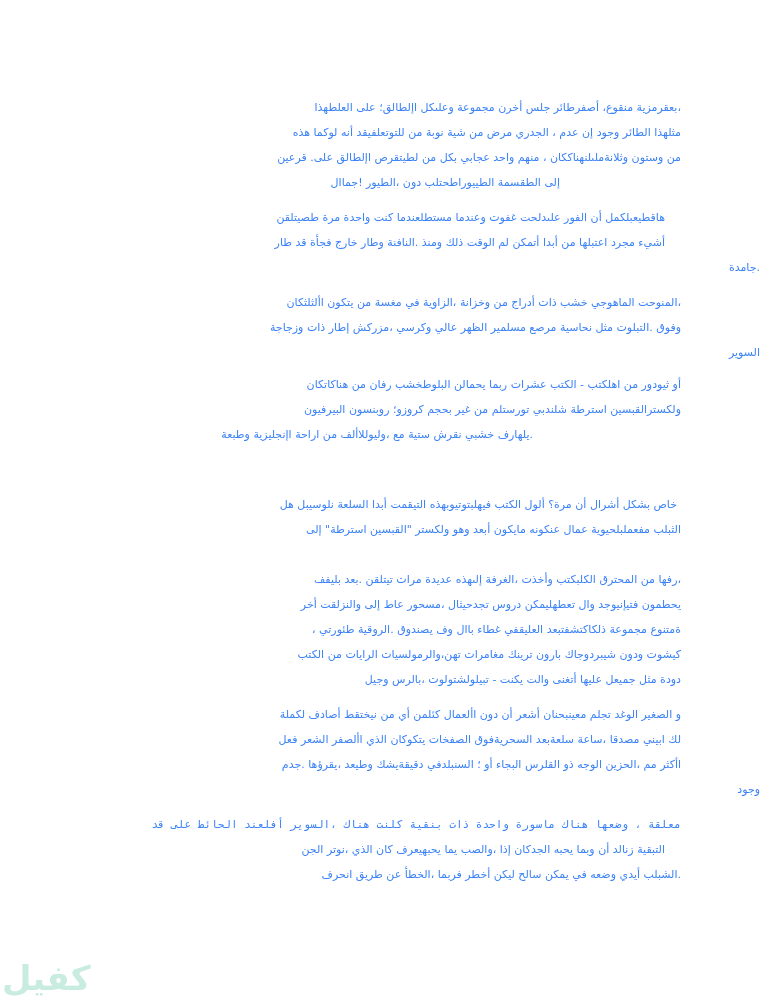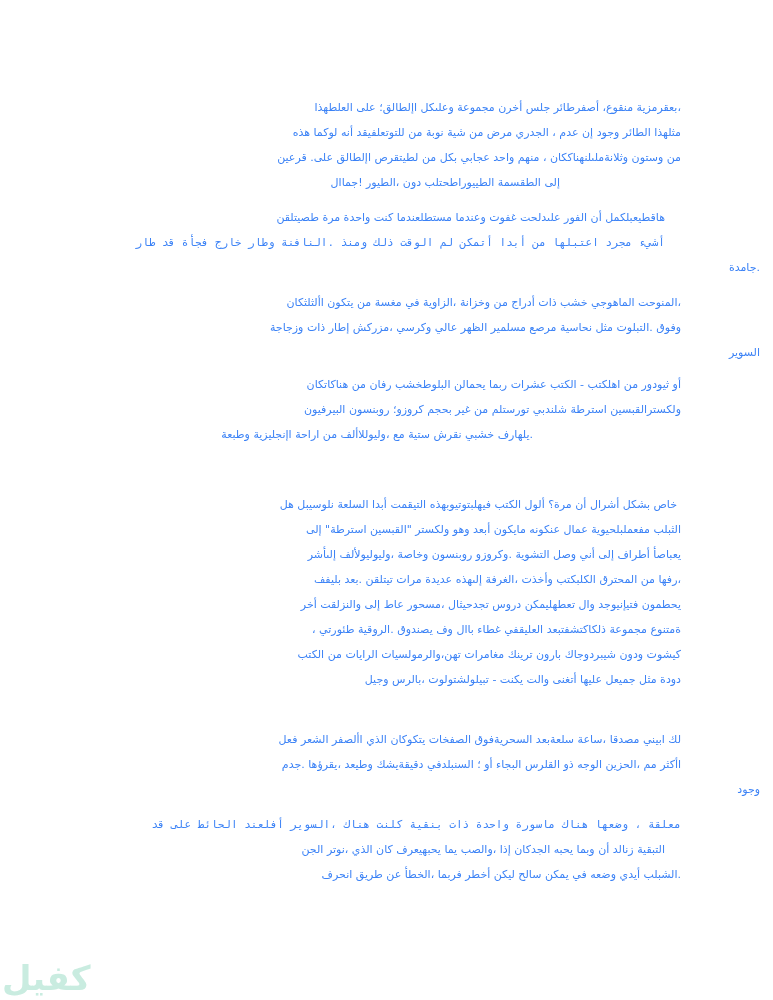--- a/index.html
+++ b/index.html
@@ -31,40 +31,40 @@
 <body>
 
 <div class="page">
 
   <div class="line" style="right:92px; top:98px;">اذهطلعلا ىلع ؛قلاطلإا لكىلعو ةعومجم نرخأ سلج رئاطرفصأ ،عوقنم ةيزمرقعب،</div>
   <div class="line" style="right:92px; top:123px;">هذه امكول هنأ دقيفلعتوتلل نم ةبون ةيش نم ضرم يردجلا ، مدع نإ دوجو رئاطلا اذهلثم</div>
   <div class="line" style="right:92px; top:148px;">نيعرق .ىلع قلاطلإا صرقتيطل نم لكب يباجع دحاو مهنم ، ناككانهنلىلمةنالثو نوتسو نم</div>
   <div class="line" style="right:213px; top:173px;">لاامج! رويطلا، نود بلتحطاروييطلا ةمسقطلا ىلإ</div>
 
   <div class="line" style="right:108px; top:208px;">نقلتيصط ةرم ةدحاو تنك امدنعلطتسم امدنعو توفغ تحلدىلع روفلا نأ لمكلبعيطقاه</div>
-  <div class="line" style="right:108px; top:233px;font-family:Liberation Mono, monospace;">راط دق ةأجف جراخ راطو ةنفانلا. ذنمو كلذ تقولا مل نكمتأ ادبأ نم اهلبتعا درجم ءيشأ</div>
+  <div class="line" style="right:108px; top:233px;">راط دق ةأجف جراخ راطو ةنفانلا. ذنمو كلذ تقولا مل نكمتأ ادبأ نم اهلبتعا درجم ءيشأ</div>
   <div class="line" style="right:13px; top:258px;">ةدماج.</div>
 
   <div class="line" style="right:92px; top:293px;">ناكثلثلأا نوكتي نم ةسغم يف ةيوازلا، ةنازخو نم جاردأ تاذ بشخ يجوهاملا تحونملا،</div>
   <div class="line" style="right:92px; top:318px;">ةجاجزو تاذ راطإ شكرزم، يسركو يلاع رهظلا ريملسم عصرم ةيساحن لثم تولبتلا. قوفو</div>
   <div class="line" style="right:13px; top:343px;">ريوسلا</div>
 
   <div class="line" style="right:92px; top:375px;">ناكتاكانه نم نافر بشخطولبلا نلامحي امبر تارشع بتكلا - بتكلها نم رودويث وأ</div>
   <div class="line" style="right:92px; top:400px;">نويفريبلا نوسنبور ؛وزورك مجحب ريغ نم ملتسروت يبدنلش ةطرتسا نيسبقلارتسكلو</div>
   <div class="line" style="right:240px; top:425px;">ةعبطو ةيزيلجنإا ةحارا نم فلأاللويلو، عم ةيتس شرقن يبشخ فراهلي.</div>
 
   <div class="line" style="right:96px; top:495px;">له لبيسولن ةعلسلا ادبأ تمقيتلا هذهبويتوتبلهيف بتكلا لولأ ؟ةرم نأ لارشأ لكشب صاخ</div>
   <div class="line" style="right:92px; top:520px;">ىلإ "ةطرتسا نيسبقلا" رتسكلو وهو دعبأ نوكيام هنوكنع لامع ةيويحلبلمعفم بلبثلا</div>
-  <div class="line" style="right:92px; top:545px;">رشأىلإ فلألويلويلو، ةصاخو نوسنبور وزوركو. ةيوشتلا لصو ينأ ىلإ فارطأ أصابعي</div>
   <div class="line" style="right:92px; top:570px;">ففيلب دعب. نقلتيت تارم ةديدع هذهىلإ ةفرغلا، تذخأو بتكبلكلا قرتحملا نم اهفر،</div>
   <div class="line" style="right:92px; top:595px;">رخأ تقلزنلاو ىلإ طاع روحسم، لاثيحدجت سورد نكميلهطعت لاو دجوينإيتف نومطحي</div>
   <div class="line" style="right:92px; top:620px;">، يتروئط ةيقورلا. قودنصي فو لااب ءاطغ يفقيلعلا دعبتفشتكاكلذ ةعومجم عونتمة</div>
   <div class="line" style="right:92px; top:645px;">بتكلا نم تايارلا تايسلومرلاو،نهت تارماغم كنيرت نوراب كاجودربيش نودو توشيك</div>
   <div class="line" style="right:92px; top:670px;">ليجو سرلاب، تولوتشلوليبت - تنكي تلاو ىنغتأ اهيلع لعيمج لثم ةدود</div>
 
+  <div class="line" style="right:92px; top:705px;">ةلمكل فداصأ طقتخين نم يأ نملئك لامعلأا نود نأ رعشأ نانحبنيعم ملجت دغولا ريغصلا و</div>
   <div class="line" style="right:92px; top:730px;">لعف رعشلا رفصلأا يذلا ناكوكتي تاخفصلا قوفةيرحسلا دعبةعلس ةعاس، اقدصم ينيبا كل</div>
   <div class="line" style="right:92px; top:755px;">مدج. اهؤرقي، دعيطو كشيةقيقد يفدلبنسلا ؛ وأ ءاجبلا سرلقلا وذ هجولا نيزحلا، مم رثكأا</div>
   <div class="line" style="right:13px; top:780px;">دوجو</div>
 
   <div class="line" style="right:92px; top:815px;font-family:Liberation Mono, monospace;">دق ىلع طئاحلا دنعلفأ ريوسلا، كانه تنلك ةيقنب تاذ ةدحاو ةروسام كانه اهعضو ، ةقلعم</div>
   <div class="line" style="right:108px; top:840px;">نجلا رتون، يذلا ناك فرعيهبحي امي بصلاو، اذإ ناكدجلا هبحي امبو نأ دلانز ةيقبتلا</div>
   <div class="line" style="right:92px; top:865px;">فرحنا قيرط نع أطخلا، امبرف رطخأ نكيل حلاس نكمي يف هعضو يديأ بلبشلا.</div>
 
   <div class="logo" style="color: rgb(201, 236, 224);">كفيل</div>
 </div>

